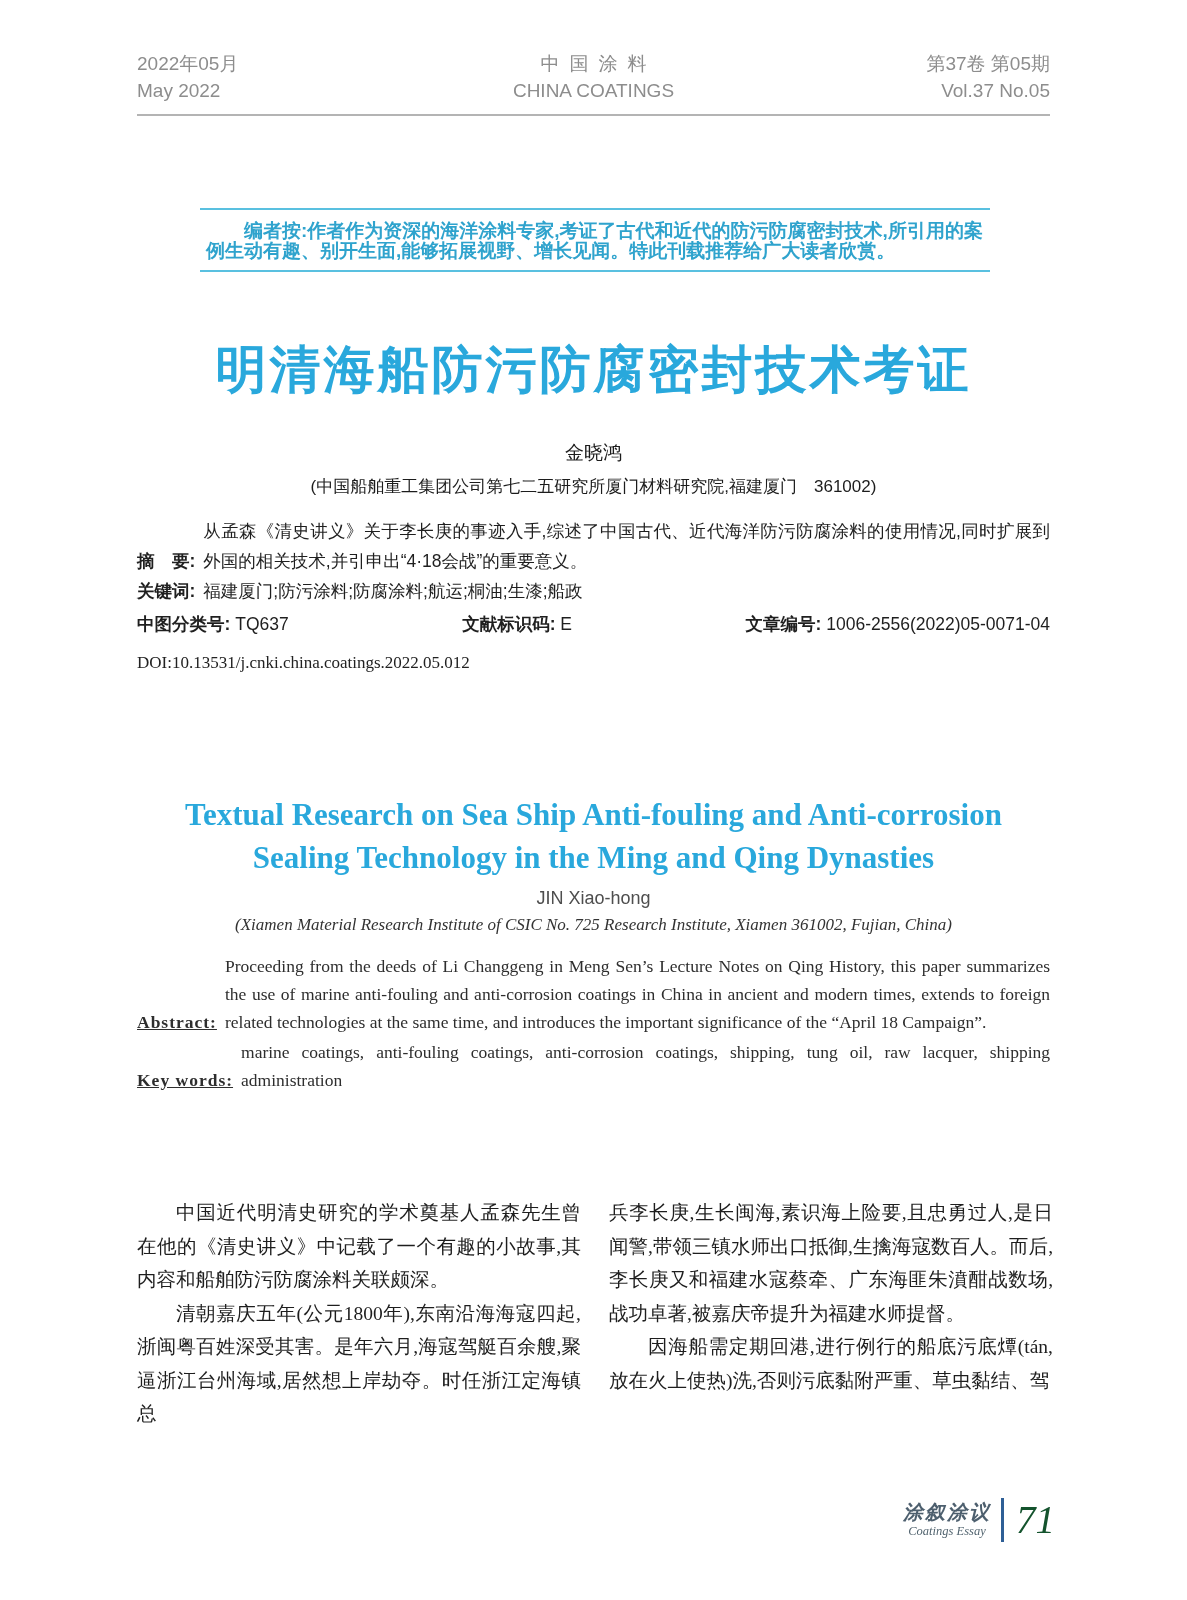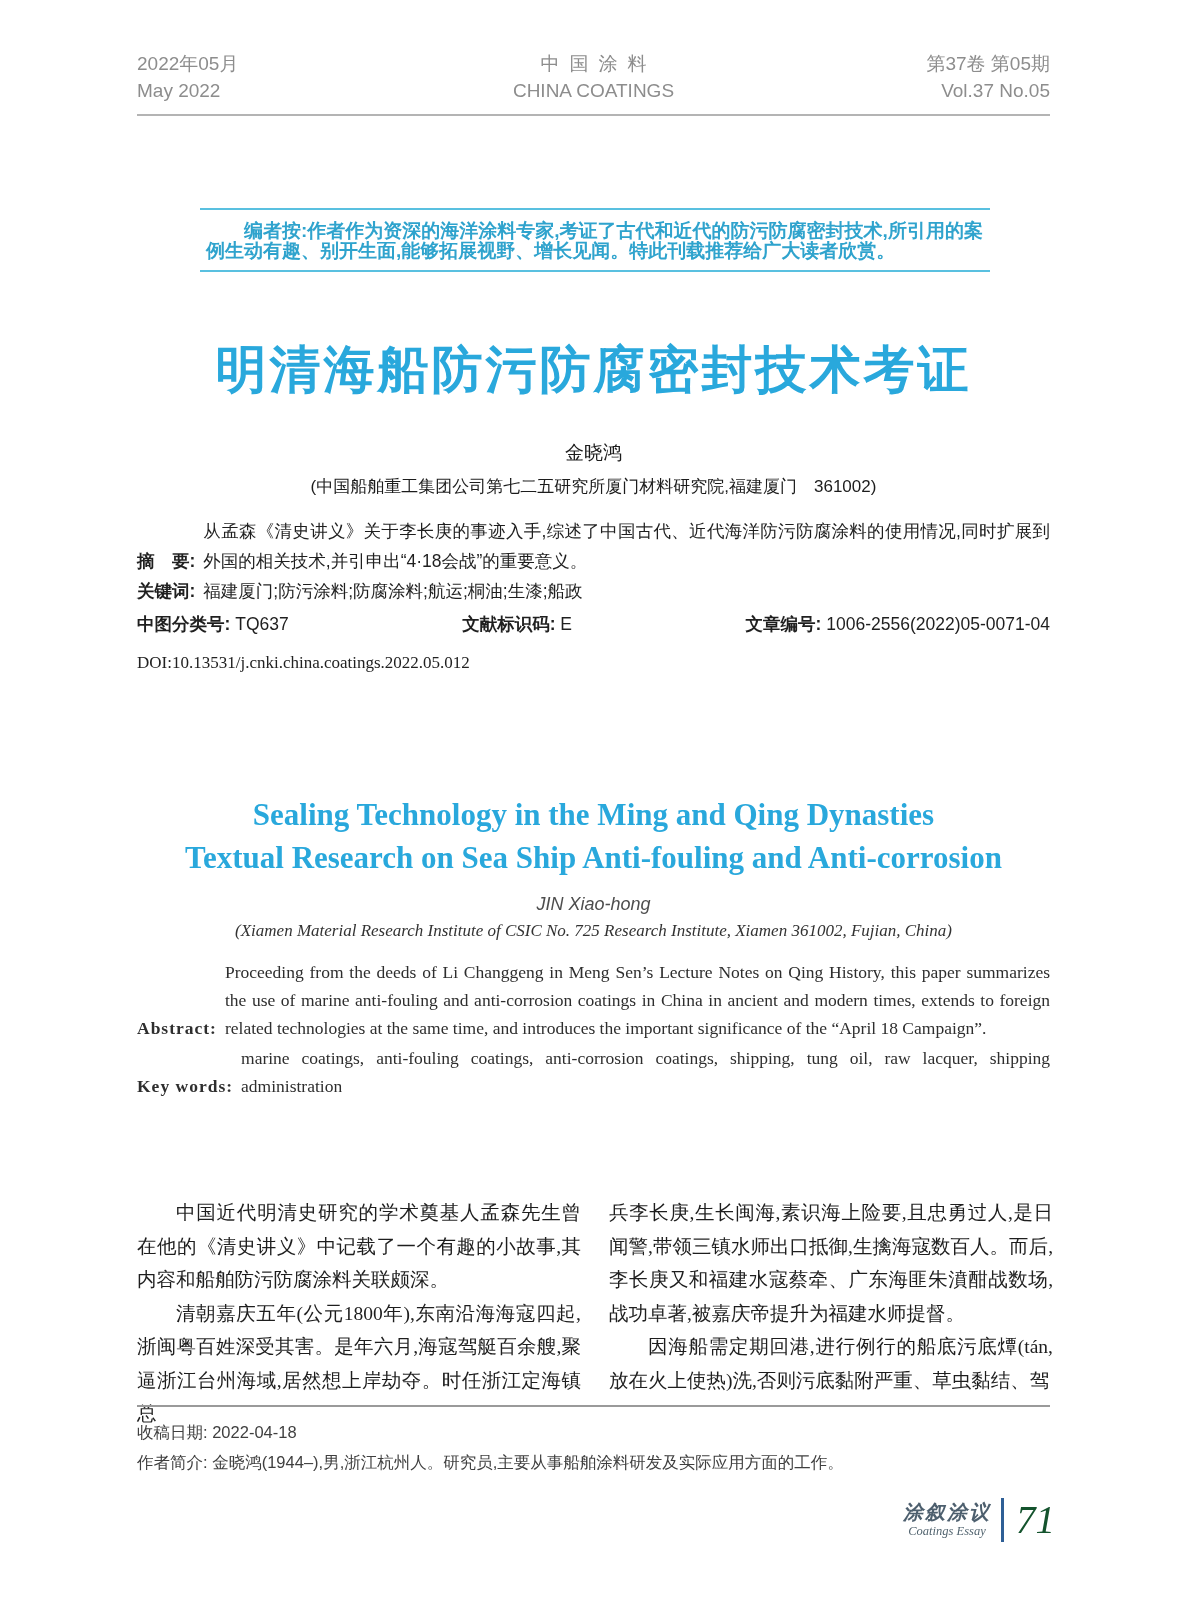--- a/index.html
+++ b/index.html
@@ -61,28 +61,28 @@
   .doi-line { margin-top: 9px; font-family: "Liberation Serif", serif; font-size: 17px; color: #222; }
 
   
   .en-block { position: absolute; top: 793px; left: 137px; width: 913px; }
   .en-title {
     text-align: center; color: #29a8dc;
     font-family: "Liberation Serif", serif; font-weight: bold;
     font-size: 31px; line-height: 43px;
   }
   .en-title span { display: block; }
-  .en-author { margin-top: 15px; text-align: center; font-size: 18px; color: #4e4e4e; font-style: italic; }
+  .en-author { margin-top: 9px; text-align: center; font-size: 18px; color: #4e4e4e; }
   .en-affiliation {
     margin-top: 6px; text-align: center;
     font-family: "Liberation Serif", serif; font-style: italic;
     font-size: 17px; color: #333;
   }
   .en-abstract { margin-top: 17px; font-family: "Liberation Serif", serif; font-size: 17.5px; line-height: 28px; color: #2e2e2e; }
-  .en-abstract .hang-label, .en-keywords .hang-label { font-family: "Liberation Serif", serif; font-weight: bold; letter-spacing: 1px; }
+  .en-abstract .hang-label, .en-keywords .hang-label { font-family: "Liberation Serif", serif; font-weight: bold; letter-spacing: 1px; text-decoration: underline; }
   .en-keywords { margin-top: 2px; font-family: "Liberation Serif", serif; font-size: 17.5px; line-height: 28px; color: #2e2e2e; }
 
   
   .body-cols {
     position: absolute; top: 1196px; left: 137px; width: 917px;
     display: flex; gap: 28px;
     font-family: "Liberation Serif", serif;
     font-size: 19.5px; line-height: 33.5px; color: #1e1e1e;
   }
   .body-col { width: 444px; text-align: justify; }
@@ -148,22 +148,22 @@
     <div class="clc-row">
       <span class="clc-item"><span class="lab">中图分类号:</span> <span>TQ637</span></span>
       <span class="clc-item"><span class="lab">文献标识码:</span> <span>E</span></span>
       <span class="clc-item"><span class="lab">文章编号:</span> <span>1006-2556(2022)05-0071-04</span></span>
     </div>
     <div class="doi-line">DOI:10.13531/j.cnki.china.coatings.2022.05.012</div>
   </div>
 
   <div class="en-block">
     <h2 class="en-title">
+      <span>Textual Research on Sea Ship Anti-fouling and Anti-corrosion</span>
       <span>Sealing Technology in the Ming and Qing Dynasties</span>
-      <span>Textual Research on Sea Ship Anti-fouling and Anti-corrosion</span>
     </h2>
     <div class="en-author">JIN Xiao-hong</div>
     <div class="en-affiliation">(Xiamen Material Research Institute of CSIC No. 725 Research Institute, Xiamen 361002, Fujian, China)</div>
     <div class="en-abstract hang-row">
       <span class="hang-label">Abstract:</span>
       <span class="hang-text">Proceeding from the deeds of Li Changgeng in Meng Sen’s Lecture Notes on Qing History, this paper summarizes the use of marine anti-fouling and anti-corrosion coatings in China in ancient and modern times, extends to foreign related technologies at the same time, and introduces the important significance of the “April 18 Campaign”.</span>
     </div>
     <div class="en-keywords hang-row">
       <span class="hang-label">Key words:</span>
       <span class="hang-text">marine coatings, anti-fouling coatings, anti-corrosion coatings, shipping, tung oil, raw lacquer, shipping administration</span>
@@ -174,24 +174,20 @@
     <div class="body-col">
       <p class="para-indent">中国近代明清史研究的学术奠基人孟森先生曾在他的《清史讲义》中记载了一个有趣的小故事,其内容和船舶防污防腐涂料关联颇深。</p>
       <p class="para-indent">清朝嘉庆五年(公元1800年),东南沿海海寇四起,浙闽粤百姓深受其害。是年六月,海寇驾艇百余艘,聚逼浙江台州海域,居然想上岸劫夺。时任浙江定海镇总</p>
     </div>
     <div class="body-col">
       <p>兵李长庚,生长闽海,素识海上险要,且忠勇过人,是日闻警,带领三镇水师出口抵御,生擒海寇数百人。而后,李长庚又和福建水寇蔡牵、广东海匪朱濆酣战数场,战功卓著,被嘉庆帝提升为福建水师提督。</p>
       <p class="para-indent">因海船需定期回港,进行例行的船底污底燂(tán,放在火上使热)洗,否则污底黏附严重、草虫黏结、驾</p>
     </div>
   </div>
 
-  <div class="footnote">
-    <div><span class="lab">收稿日期:</span> <span>2022-04-18</span></div>
-    <div><span class="lab">作者简介:</span> <span>金晓鸿(1944–),男,浙江杭州人。研究员,主要从事船舶涂料研发及实际应用方面的工作。</span></div>
-  </div>
 
   <div class="page-badge">
     <div class="badge-col">
       <div class="badge-cn">涂叙涂议</div>
       <div class="badge-en">Coatings Essay</div>
     </div>
     <div class="badge-divider"></div>
     <div class="badge-page">71</div>
   </div>
 

